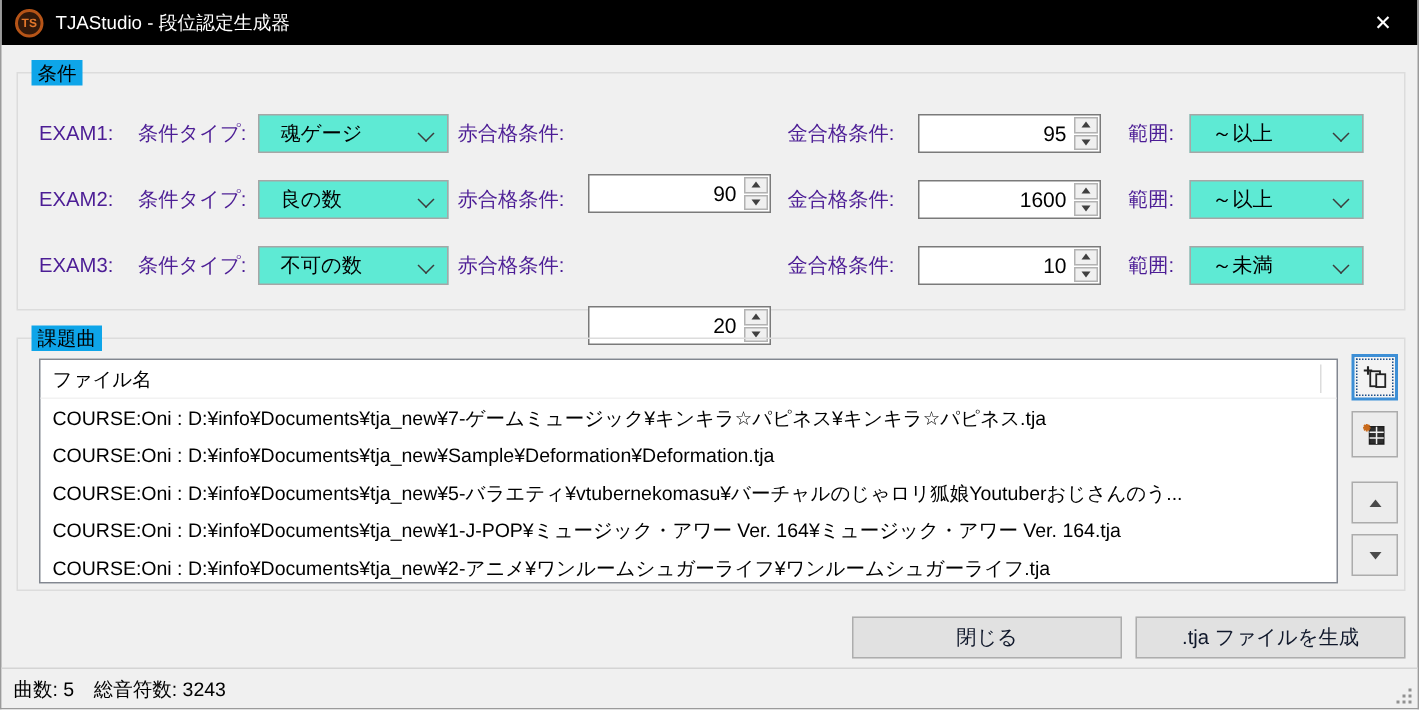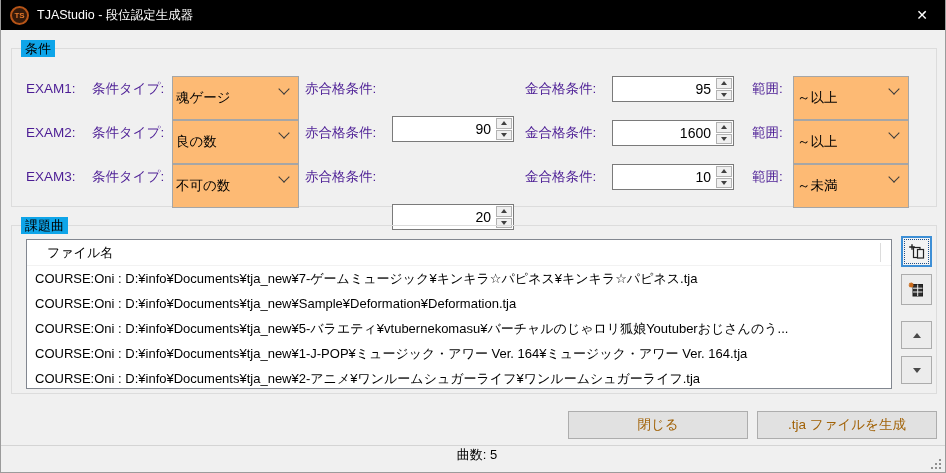--- a/index.html
+++ b/index.html
@@ -17,50 +17,50 @@
   
   .group { position:absolute; border:1px solid #dcdcdc; }
   .group-label { position:absolute; top:-9px; left:9px; background:#0ea5e9; padding:0 4px; font-size:13px; color:#000; line-height:17px; }
   .g-cond  { left:10px; top:48px;  width:924px; height:157px; }
   .g-songs { left:10px; top:225px; width:924px; height:167px; }
   
   .exam-row { position:absolute; left:0; right:0; height:26px; }
   .row-1 { top:27px; } .row-2 { top:71px; } .row-3 { top:115px; }
   .lbl { position:absolute; line-height:26px; font-size:13.5px; color:#4c1d95; white-space:nowrap; }
   .exam-lbl { left:14px; } .type-lbl { left:80px; } .red-lbl { left:293px; } .gold-lbl { left:513px; } .range-lbl { left:740px; }
-  .combo { position:absolute; top:0; height:44px; background:#fdba74; border:1px solid #a6a6a6; box-sizing:border-box; display:flex; align-items:center; padding-left:3px; font-size:13.5px; color:#000; }
+  .combo { position:absolute; top:0; height:26px; background:#5eead4; border:1px solid #a6a6a6; box-sizing:border-box; display:flex; align-items:center; padding-left:14px; font-size:13.5px; color:#000; }
   .type-combo { left:160px; width:127px; }
   .range-combo { left:781px; width:116px; }
   .chev { position:absolute; right:10px; top:8px; width:7px; height:7px; border-right:1.4px solid #3c3c3c; border-bottom:1.4px solid #3c3c3c; transform:rotate(45deg); }
   .numeric { position:absolute; top:0; height:26px; }
   .red-num { left:380px; width:122px;margin-top:40px; } .gold-num { left:600px; width:122px; }
   .numeric input { width:100%; height:100%; box-sizing:border-box; border:1px solid #7a7a7a; background:#fff; text-align:right; padding:0 22px 0 4px; font-size:14px; font-family:inherit; color:#000; }
   .spin { position:absolute; right:2px; top:2px; bottom:2px; width:16px; display:flex; flex-direction:column; gap:1px; }
   .spin-btn { flex:1; background:#f0f0f0; border:1px solid #b2b2b2; box-sizing:border-box; display:flex; align-items:center; justify-content:center; }
   .tri-up    { width:0; height:0; border-left:3px solid transparent; border-right:3px solid transparent; border-bottom:4px solid #404040; }
   .tri-down  { width:0; height:0; border-left:3px solid transparent; border-right:3px solid transparent; border-top:4px solid #404040; }
   
   .listview { position:absolute; left:14px; top:13px; width:866px; height:150px; background:#fff; border:1px solid #828790; box-sizing:border-box; font-size:13px; color:#000; }
-  .list-header { position:relative; height:25px; line-height:25px; padding-left:20px; border-bottom:1px solid #f2f2f2; white-space:nowrap; }
+  .list-header { position:relative; height:25px; line-height:25px; padding-left:8px; border-bottom:1px solid #f2f2f2; white-space:nowrap; }
   .col-sep { position:absolute; left:853px; top:3px; bottom:3px; width:1px; background:#dcdcdc; }
   .list-row { height:25px; line-height:25px; padding-left:8px; white-space:nowrap; overflow:hidden; }
   
   .side-btn { position:absolute; left:889px; width:31px; box-sizing:border-box; background:#ececec; border:1px solid #acacac; display:flex; align-items:center; justify-content:center; }
   .btn-add    { top:10px;  height:31px; border:2px solid #3d8fd6; outline:1px dotted #1c4f8a; outline-offset:-4px; background:#f3f3f3; }
   .btn-remove { top:48px;  height:31px; }
   .btn-up     { top:95px;  height:28px; }
   .btn-down   { top:130px; height:28px; }
   .tri-up-big   { width:0; height:0; border-left:4px solid transparent; border-right:4px solid transparent; border-bottom:5px solid #4a4a4a; }
   .tri-down-big { width:0; height:0; border-left:4px solid transparent; border-right:4px solid transparent; border-top:5px solid #4a4a4a; }
   
-  .btn { position:absolute; height:28px; background:#e1e1e1; border:1px solid #adadad; box-sizing:border-box; font-size:13.5px; color:#a16207; display:flex; align-items:center; justify-content:center; }
+  .btn { position:absolute; height:28px; background:#e1e1e1; border:1px solid #adadad; box-sizing:border-box; font-size:13.5px; color:#0f172a; display:flex; align-items:center; justify-content:center; }
   .btn-close    { left:567px; top:411px; width:180px; }
   .btn-generate { left:756px; top:411px; width:180px; }
   
-  .statusbar { position:absolute; left:0; right:0; top:445px; height:28px; background:#f0f0f0; border-top:1px solid #d4d4d4; box-sizing:border-box; display:flex; align-items:center; padding-left:8px; gap:13px; font-size:13px; color:#000;flex-direction:column; }
+  .statusbar { position:absolute; left:0; right:0; top:445px; height:28px; background:#f0f0f0; border-top:1px solid #d4d4d4; box-sizing:border-box; display:flex; align-items:center; padding-left:8px; gap:13px; font-size:13px; color:#000; }
   .grip { position:absolute; right:4px; bottom:4px; width:2px; height:2px; background:#909090;
           box-shadow:0 -4px #909090, 0 -8px #909090, -4px 0 #909090, -4px -4px #909090, -8px 0 #909090; }
   svg { display:block; }
 </style>
 </head>
 <body>
 
 <div class="window">
 
   <div class="titlebar">

